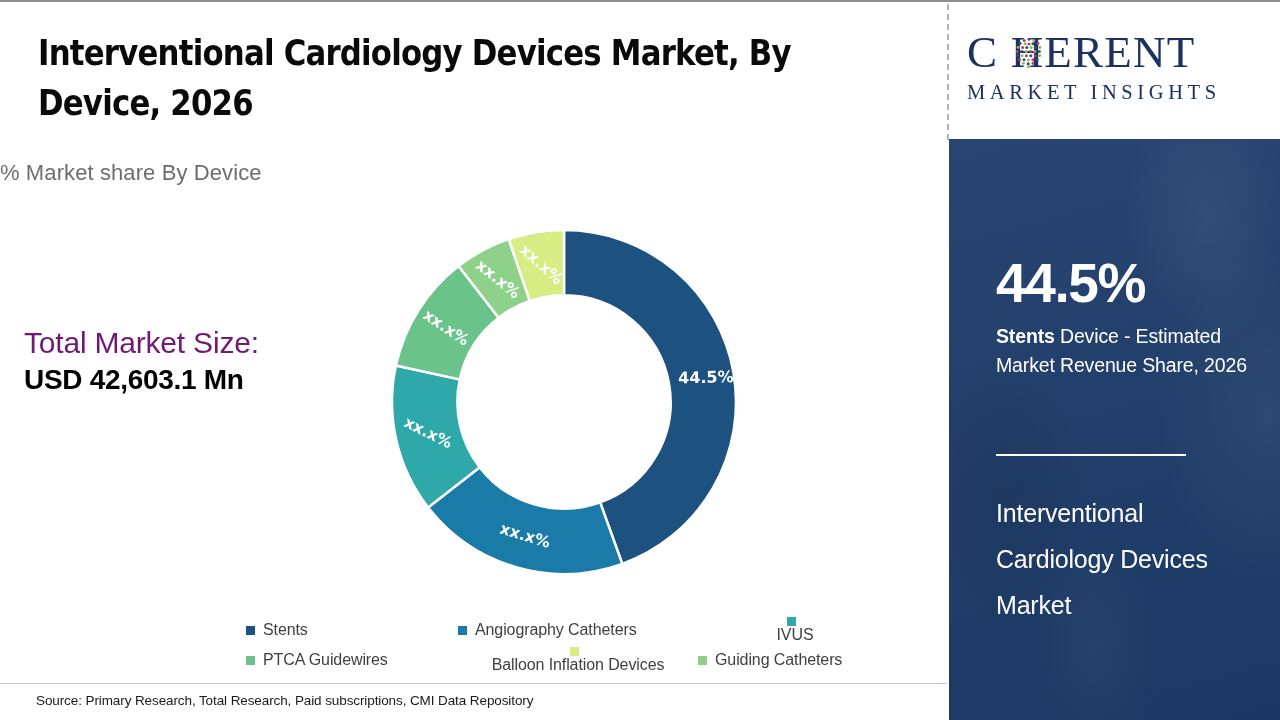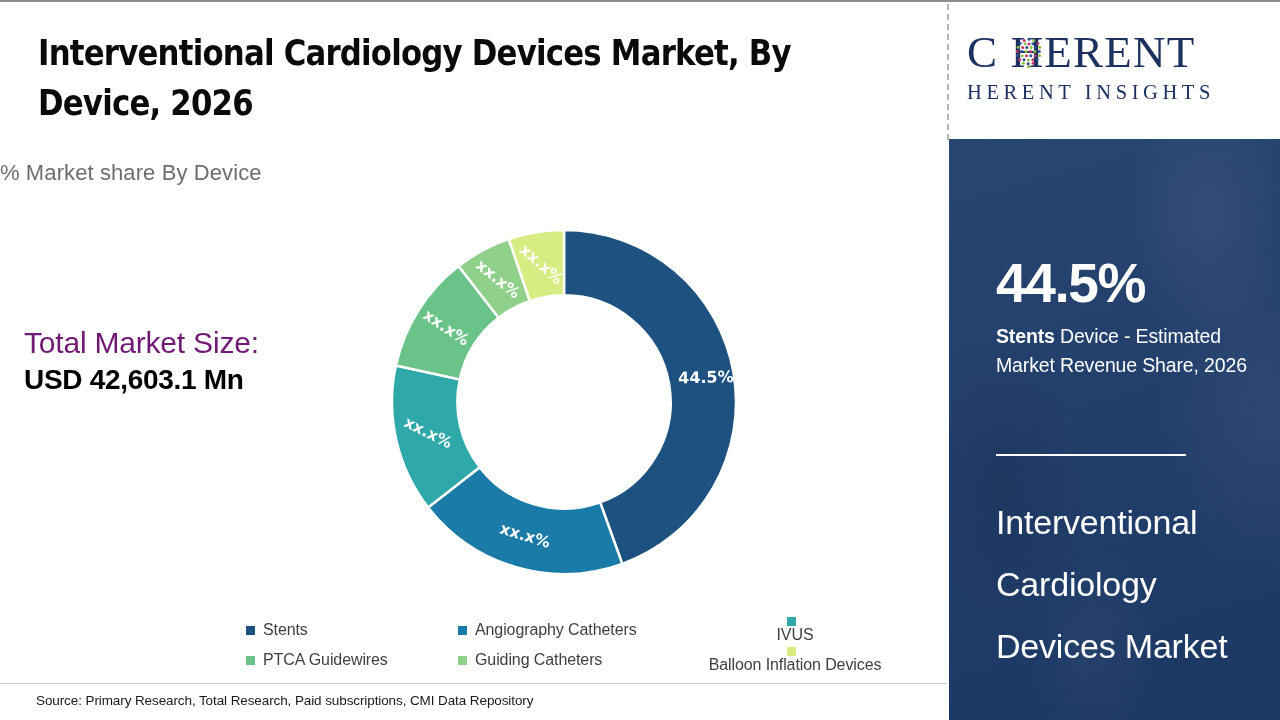--- a/index.html
+++ b/index.html
@@ -228,21 +228,21 @@
   .panel-rule {
     position: absolute;
     left: 47px; top: 315px;
     width: 190px; height: 2px;
     background: #ffffff;
   }
   .panel-market {
     position: absolute;
     left: 47px; top: 352px;
     width: 262px;
-    font-size: 34px;
+    font-size: 25px;
     color: #ffffff;
     line-height: 1.83;
     letter-spacing: -0.2px;
   }
 </style>
 </head>
 <body>
 
 <div id="page">
 
@@ -294,27 +294,27 @@
         <div class="legend-item c3">
           <span class="legend-swatch" style="background:#2ea8a8"></span>
           <span>IVUS</span>
         </div>
       </div>
       <div class="legend-row">
         <div class="legend-item c1">
           <span class="legend-swatch" style="background:#6ac489"></span>
           <span>PTCA Guidewires</span>
         </div>
+        <div class="legend-item c3">
+          <span class="legend-swatch" style="background:#d7ec82"></span>
+          <span>Balloon Inflation Devices</span>
+        </div>
         <div class="legend-item c2">
           <span class="legend-swatch" style="background:#8fd18a"></span>
           <span>Guiding Catheters</span>
-        </div>
-        <div class="legend-item c3">
-          <span class="legend-swatch" style="background:#d7ec82"></span>
-          <span>Balloon Inflation Devices</span>
         </div>
       </div>
     </div>
 
     <div class="footer-rule"></div>
     <div class="footer">
       <b>Source:</b><span> Primary Research, Total Research, Paid subscriptions, CMI Data Repository</span>
     </div>
   </div>
 
@@ -355,21 +355,21 @@
             <circle cx="16.4" cy="24.9" r="1.5" fill="#8cbf3f"></circle>
             <circle cx="20.8" cy="24.8" r="1.5" fill="#c0386a"></circle>
             <circle cx="25.2" cy="24.6" r="1.5" fill="#2e4f8f"></circle>
             <circle cx="11.4" cy="28.3" r="1.5" fill="#8cbf3f"></circle>
             <circle cx="16.2" cy="28.7" r="1.5" fill="#2e4f8f"></circle>
             <circle cx="21.0" cy="28.3" r="1.5" fill="#c0386a"></circle>
             <circle cx="16.6" cy="31.6" r="1.5" fill="#8cbf3f"></circle>
           </g>
         </svg>
       </div>
-      <div class="logo-sub">HERENT INSIGHTS</div>
+      <div class="logo-sub">MARKET INSIGHTS</div>
     </div>
   </div>
 
   <div class="side-panel">
     <div class="tex"></div>
     <div class="stat-pct">44.5%</div>
     <div class="stat-desc">
       <b>Stents</b><span> Device - Estimated Market Revenue Share, 2026</span>
     </div>
     <div class="panel-rule"></div>

